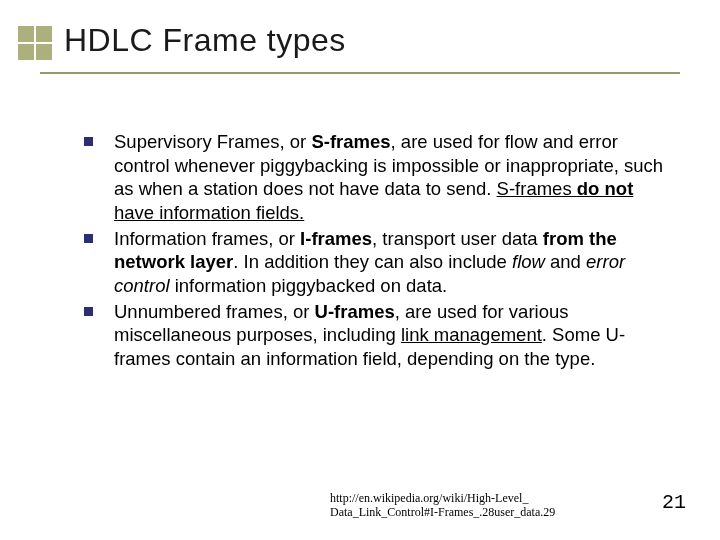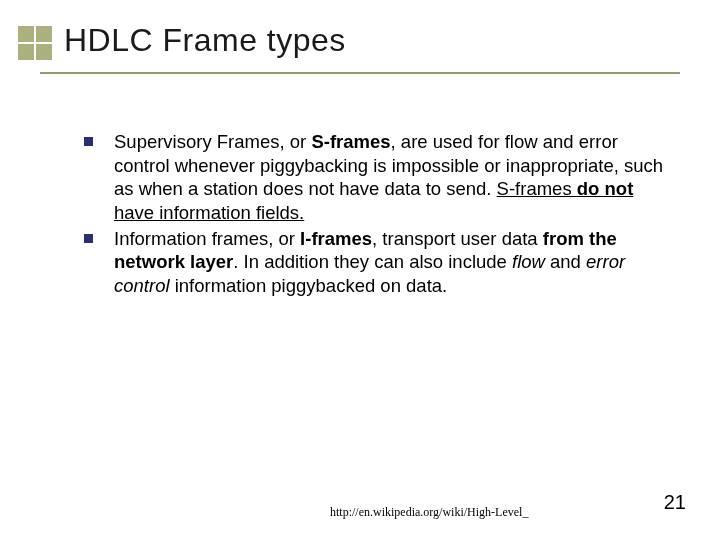--- a/index.html
+++ b/index.html
@@ -79,21 +79,21 @@
     left: 330px;
     bottom: 20px;
     font-family: "Times New Roman", Times, serif;
     font-size: 12px;
     line-height: 1.15;
   }
   .page-num {
     position: absolute;
     right: 34px;
     bottom: 26px;
-    font-family: Liberation Sans, sans-serif;
+    font-family: Liberation Mono, monospace;
     font-size: 20px;
   }
 </style>
 </head>
 <body>
 
 <div class="slide">
 
   <div class="title-accent">
     <div class="sq a"></div>
@@ -109,22 +109,27 @@
     <div class="bullet">
       <span class="marker"></span>
       <span>Supervisory Frames, or </span><b>S-frames</b><span>, are used for flow and error control whenever piggybacking is impossible or inappropriate, such as when a station does not have data to send. </span><span class="u"><span>S-frames </span><b>do not</b><span> have information fields.</span></span><span></span>
     </div>
 
     <div class="bullet">
       <span class="marker"></span>
       <span>Information frames, or </span><b>I-frames</b><span>, transport user data </span><b>from the network layer</b><span>. In addition they can also include </span><span class="i">flow</span><span> and </span><span class="i">error control</span><span> information piggybacked on data.</span>
     </div>
 
+    <div class="bullet">
+      <span class="marker"></span>
+      <span>Unnumbered frames, or </span><b>U-frames</b><span>, are used for various miscellaneous purposes, including </span><span class="u">link management</span><span>. Some U-frames contain an information field, depending on the type.</span>
+    </div>
 
   </div>
 
   <div class="footer-url">
     <div>http://en.wikipedia.org/wiki/High-Level_</div>
+    <div>Data_Link_Control#I-Frames_.28user_data.29</div>
   </div>
 
   <div class="page-num">21</div>
 
 </div>
 
 </body></html>

